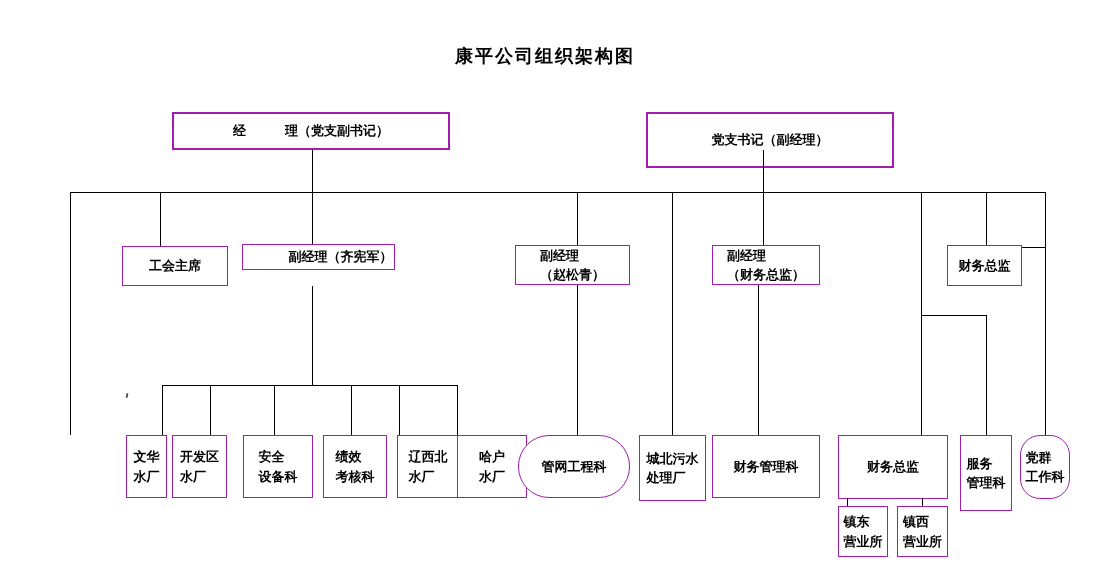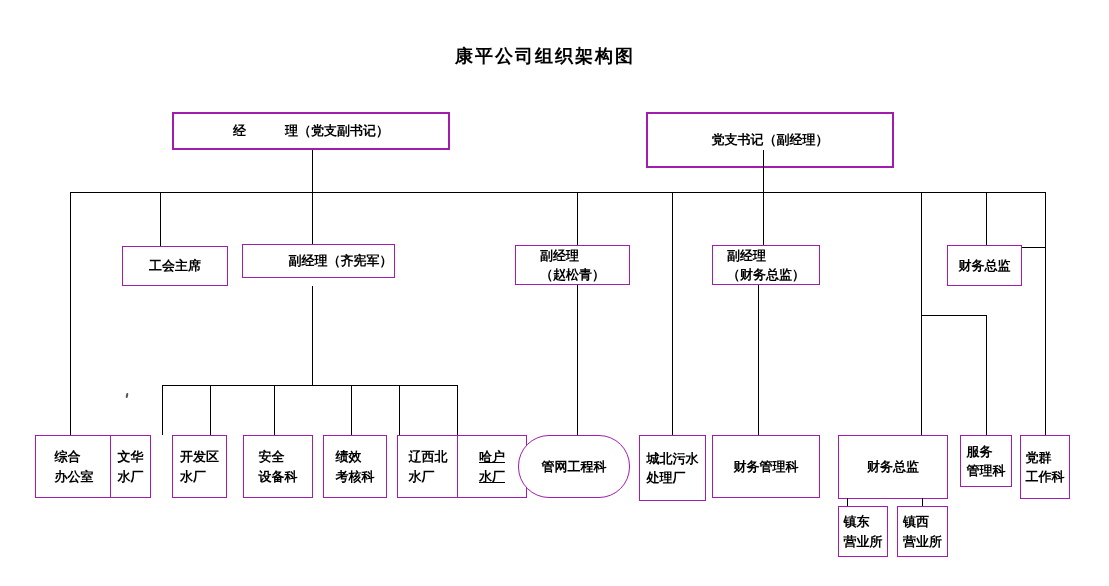--- a/index.html
+++ b/index.html
@@ -51,49 +51,47 @@
 <body>
 
 <div id="canvas">
 
   <div id="title">康平公司组织架构图</div>
 
   <div class="box lv1" style="left:172px; top:112px; width:278px; height:38px;">经　　　理（党支副书记）</div>
   <div class="box lv1" style="left:646px; top:112px; width:248px; height:56px;">党支书记（副经理）</div>
 
   <div class="box" style="left:122px; top:246px; width:106px; height:40px;">工会主席</div>
-  <div class="box" style="left:242px; top:244px; width:153px; height:34px;padding-left:44px;">副经理（齐宪军）</div>
+  <div class="box" style="left:242px; top:244px; width:153px; height:26px;padding-left:44px;">副经理（齐宪军）</div>
   <div class="box" style="left:515px; top:245px; width:115px; height:40px;">副经理
 （赵松青）</div>
   <div class="box" style="left:712px; top:245px; width:108px; height:40px;">副经理
 （财务总监）</div>
   <div class="box" style="left:947px; top:245px; width:75px; height:41px;">财务总监</div>
 
-  <div class="box" style="left:35px;  top:435px; width:78px;  height:63px;">综合
-办公室</div>
-  <div class="box" style="left:110px; top:435px; width:41px;  height:63px;">文华
+  <div class="box" style="left:126px; top:435px; width:41px;  height:63px;">文华
 水厂</div>
   <div class="box" style="left:172px; top:435px; width:55px;  height:63px;">开发区
 水厂</div>
   <div class="box" style="left:323px; top:435px; width:64px;  height:63px;">绩效
 考核科</div>
   <div class="box" style="left:243px; top:435px; width:70px;  height:63px;">安全
 设备科</div>
   <div class="box" style="left:397px; top:435px; width:62px;  height:63px;">辽西北
 水厂</div>
-  <div class="box" style="left:457px; top:435px; width:70px;  height:63px;text-decoration:underline;">哈户
+  <div class="box" style="left:457px; top:435px; width:70px;  height:63px;">哈户
 水厂</div>
   <div class="box" style="left:518px; top:435px; width:112px; height:63px;border-radius:31px;">管网工程科</div>
   <div class="box" style="left:639px; top:435px; width:67px;  height:66px;">城北污水
 处理厂</div>
   <div class="box" style="left:712px; top:435px; width:108px; height:63px;">财务管理科</div>
   <div class="box" style="left:838px; top:435px; width:110px; height:64px;">财务总监</div>
-  <div class="box" style="left:960px; top:435px; width:52px;  height:52px;">服务
+  <div class="box" style="left:960px; top:435px; width:52px;  height:76px;">服务
 管理科</div>
-  <div class="box" style="left:1020px; top:435px; width:50px; height:64px;">党群
+  <div class="box" style="left:1020px; top:435px; width:50px; height:64px;border-radius:20px;">党群
 工作科</div>
 
   <div class="box" style="left:838px; top:506px; width:50px; height:51px;">镇东
 营业所</div>
   <div class="box" style="left:897px; top:506px; width:51px; height:51px;">镇西
 营业所</div>
 
   <div class="vl" style="left:312px; top:150px; height:42px;"></div>
   <div class="vl" style="left:763px; top:150px; height:42px;"></div>
 

